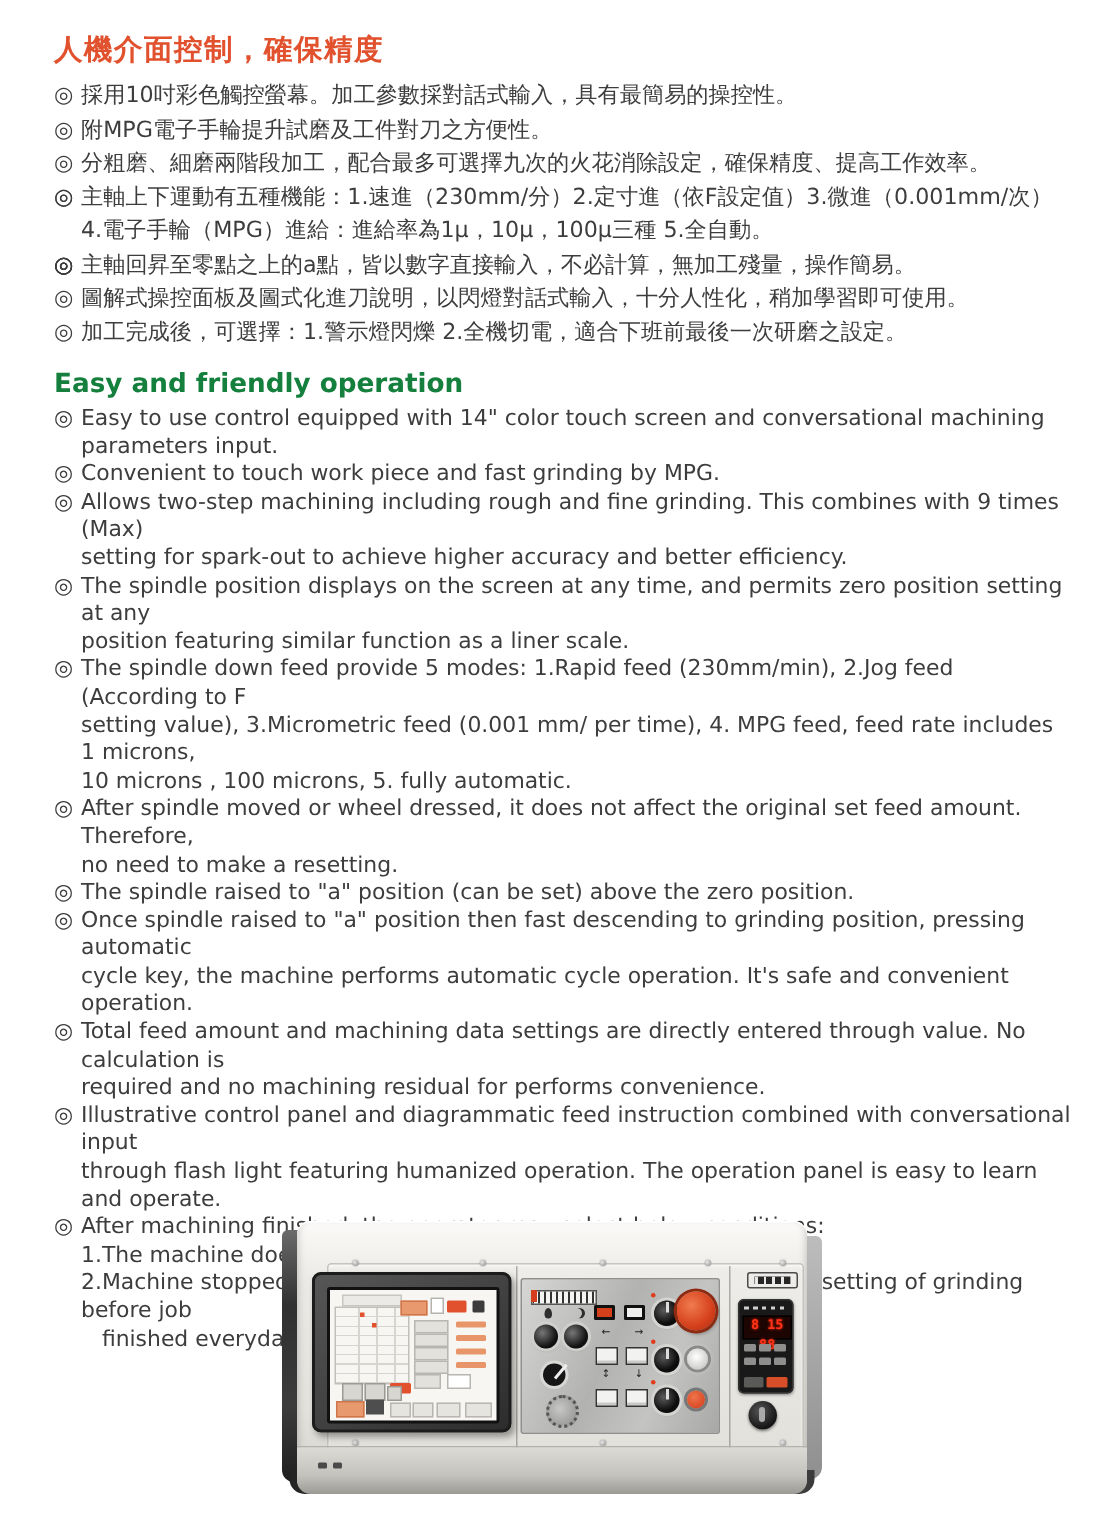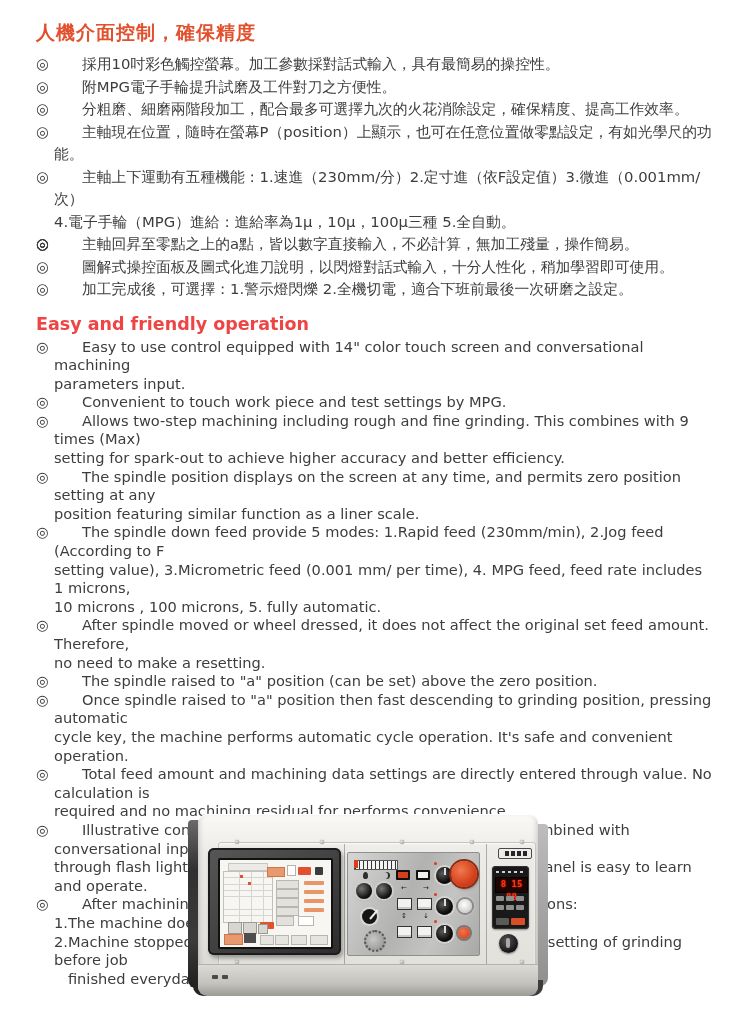--- a/index.html
+++ b/index.html
@@ -1,26 +1,26 @@
 <!DOCTYPE html>
 <html><head>
 <meta charset="utf-8">
 <style>
   html,body{margin:0;padding:0;background:#fff;}
   .page{position:relative;width:739px;height:1009px;background:#fff;overflow:hidden;
         font-family:"DejaVu Sans","Liberation Sans",sans-serif;color:#3d3d3d;}
   .content{position:absolute;left:36px;top:20px;width:680px;}
   .cn-heading{color:#e2512e;font-size:19px;font-weight:bold;margin:0 0 7px 0;letter-spacing:1px;}
-  .en-heading{color:#ef4444;font-size:17.5px;font-weight:bold;margin:13px 0 4px 0;}
+  .en-heading{color:#15803d;font-size:17.5px;font-weight:bold;margin:13px 0 4px 0;}
   ul.blist{list-style:none;margin:0;padding:0;}
   ul.blist li{position:relative;padding-left:18px;}
   ul.blist li .mark{position:absolute;left:0;top:0;}
   .cn-list li{font-size:14.8px;line-height:22.5px;}
   .en-list li{font-size:14.6px;line-height:18.6px;}
-  .btxt{white-space:pre-line;margin-left:28px;}
+  .btxt{white-space:pre-line;}
   
   .photo{position:absolute;left:188px;top:812px;width:360px;height:184px;}
   .abs{position:absolute;}
   .backdrop-l{left:0;top:8px;width:15px;height:168px;background:linear-gradient(180deg,#6a6a6a,#303030 30%,#3c3c3c 70%,#1f1f1f);border-radius:4px 0 0 8px;}
   .backdrop-r{left:347px;top:12px;width:13px;height:162px;background:linear-gradient(180deg,#bdbdbd,#8f8f8f);border-radius:0 4px 8px 0;}
   .backdrop-b{left:5px;top:168px;width:350px;height:16px;background:linear-gradient(90deg,#232323,#4a4a4a 30%,#6a6a6a 70%,#3a3a3a);border-radius:0 0 10px 10px;}
   .console{left:10px;top:2px;width:340px;height:181px;background:linear-gradient(180deg,#fbfaf8,#eceae6 22%,#e3e1dc 70%,#d4d2cd);border-radius:9px;box-shadow:inset 0 1px 0 #fff, inset 0 -3px 6px rgba(0,0,0,.25);}
   .faceplate{left:20px;top:28px;width:316px;height:126px;background:linear-gradient(180deg,#efede9,#e2e0db);border:1px solid #c6c4bf;border-radius:3px;box-shadow:inset 0 1px 2px rgba(255,255,255,.8);}
   .skirt{left:10px;top:152px;width:340px;height:31px;background:linear-gradient(180deg,#dcdad5,#c4c2bd 60%,#9c9a95);border-radius:0 0 9px 9px;border-top:1px solid #b3b1ac;}
   .connector{width:6px;height:4px;background:#4a4a4a;border-radius:1px;}
@@ -89,36 +89,36 @@
 <body>
 
 <div class="page">
   <div class="content">
 
     <h1 class="cn-heading">人機介面控制，確保精度</h1>
     <ul class="blist cn-list">
       <li><span class="mark">◎</span><span class="btxt">採用10吋彩色觸控螢幕。加工參數採對話式輸入，具有最簡易的操控性。</span></li>
       <li><span class="mark">◎</span><span class="btxt">附MPG電子手輪提升試磨及工件對刀之方便性。</span></li>
       <li><span class="mark">◎</span><span class="btxt">分粗磨、細磨兩階段加工，配合最多可選擇九次的火花消除設定，確保精度、提高工作效率。</span></li>
-      <li><span class="mark">◎</span><span class="btxt">主軸現在位置，隨時在螢幕P（position）上顯示，也可在任意位置做零點設定，有如光學尺的功能。</span></li>
+      <li><span class="mark">◎</span></li>
       <li><span class="mark">◎</span><span class="btxt">主軸上下運動有五種機能：1.速進（230mm/分）2.定寸進（依F設定值）3.微進（0.001mm/次）
 4.電子手輪（MPG）進給：進給率為1μ，10μ，100μ三種 5.全自動。</span></li>
       <li><span class="mark">◎</span></li>
       <li><span class="mark">◎</span></li>
       <li><span class="mark">◎</span></li>
       <li><span class="mark">◎</span><span class="btxt">主軸回昇至零點之上的a點，皆以數字直接輸入，不必計算，無加工殘量，操作簡易。</span></li>
       <li><span class="mark">◎</span><span class="btxt">圖解式操控面板及圖式化進刀說明，以閃燈對話式輸入，十分人性化，稍加學習即可使用。</span></li>
       <li><span class="mark">◎</span><span class="btxt">加工完成後，可選擇：1.警示燈閃爍 2.全機切電，適合下班前最後一次研磨之設定。</span></li>
     </ul>
 
     <h2 class="en-heading">Easy and friendly operation</h2>
     <ul class="blist en-list">
       <li><span class="mark">◎</span><span class="btxt">Easy to use control equipped with 14" color touch screen and conversational machining
 parameters input.</span></li>
-      <li><span class="mark">◎</span><span class="btxt">Convenient to touch work piece and test settings by MPG.</span></li>
+      <li><span class="mark">◎</span><span class="btxt">Convenient to touch work piece and fast grinding by MPG.</span></li>
       <li><span class="mark">◎</span><span class="btxt">Allows two-step machining including rough and fine grinding. This combines with 9 times (Max)
 setting for spark-out to achieve higher accuracy and better efficiency.</span></li>
       <li><span class="mark">◎</span><span class="btxt">The spindle position displays on the screen at any time, and permits zero position setting at any
 position featuring similar function as a liner scale.</span></li>
       <li><span class="mark">◎</span><span class="btxt">The spindle down feed provide 5 modes: 1.Rapid feed (230mm/min), 2.Jog feed (According to F
 setting value), 3.Micrometric feed (0.001 mm/ per time), 4. MPG feed, feed rate includes 1 microns,
 10 microns , 100 microns, 5. fully automatic.</span></li>
       <li><span class="mark">◎</span><span class="btxt">After spindle moved or wheel dressed, it does not affect the original set feed amount. Therefore,
 no need to make a resetting.</span></li>
       <li><span class="mark">◎</span><span class="btxt">The spindle raised to "a" position (can be set) above the zero position.</span></li>

